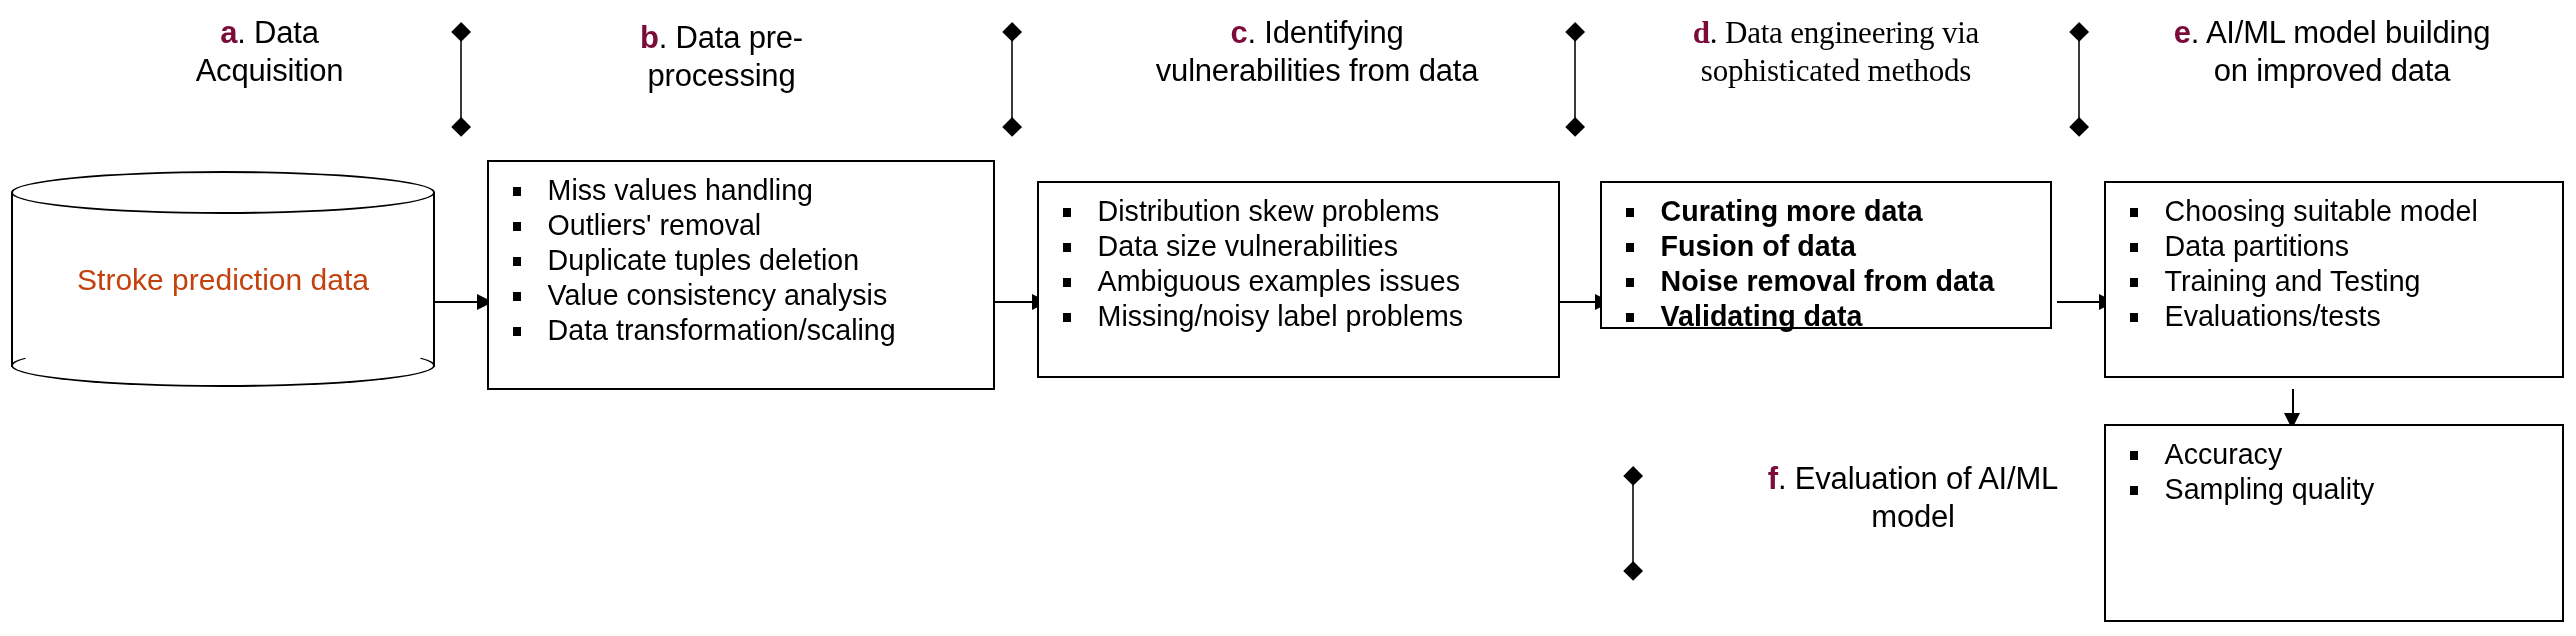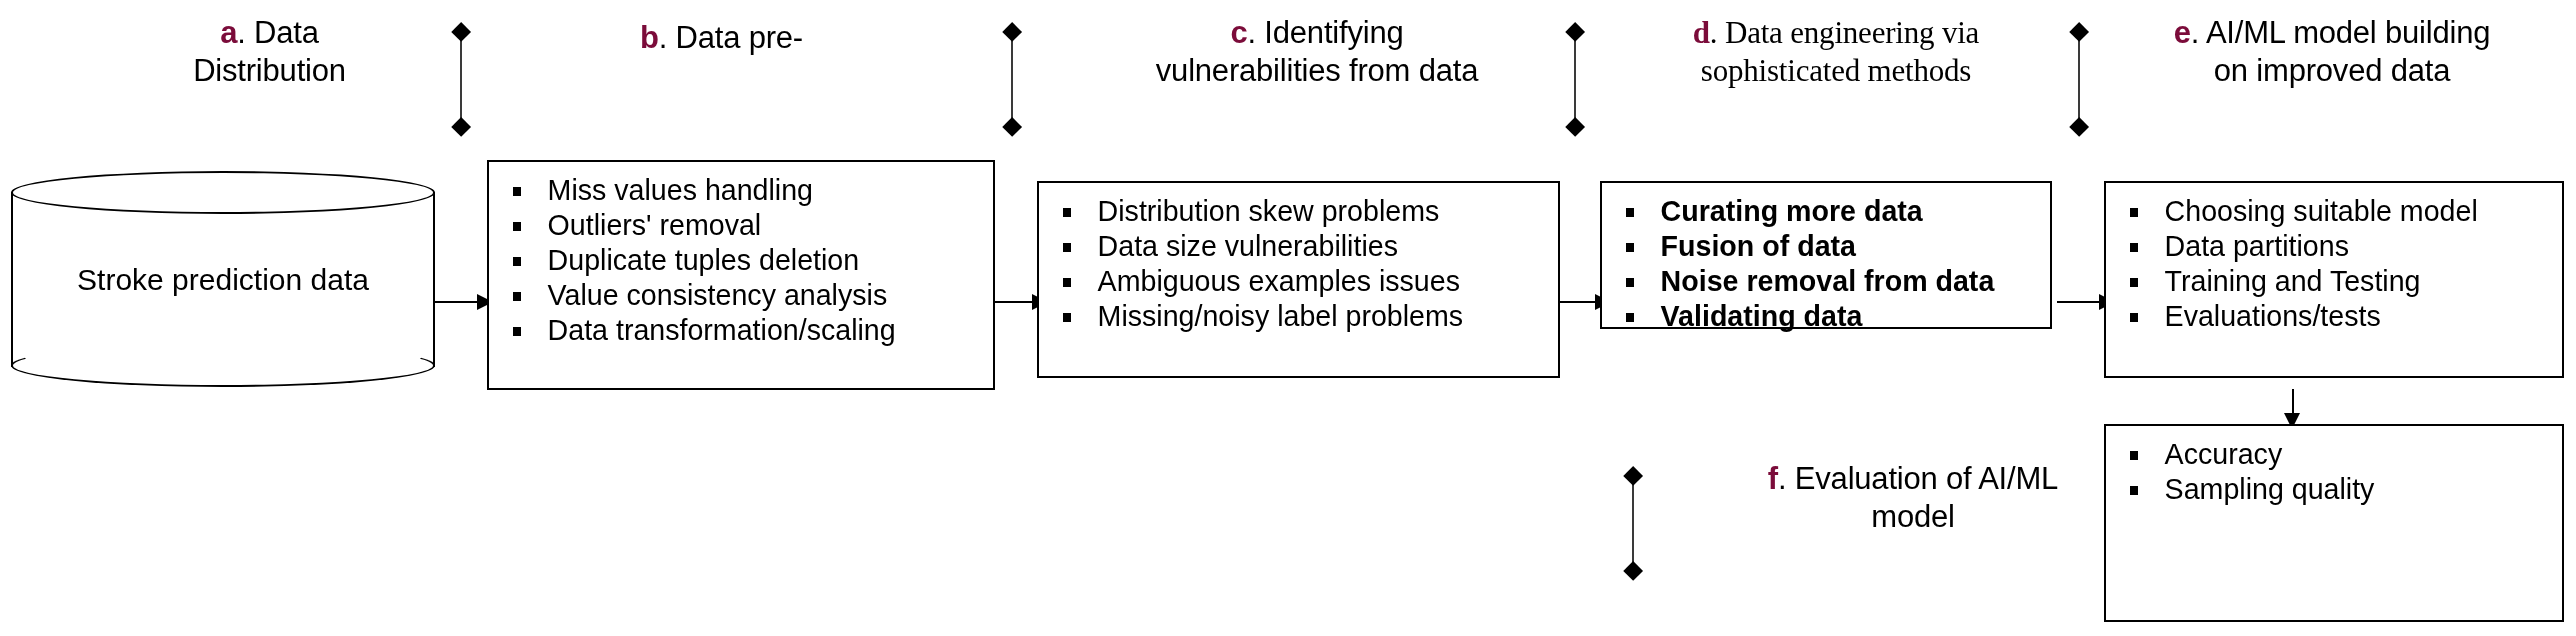--- a/index.html
+++ b/index.html
@@ -97,21 +97,21 @@
   }
   .cyl-label {
     position: absolute;
     left: 0;
     top: 50%;
     transform: translateY(-50%);
     width: 100%;
     text-align: center;
     font-size: 30px;
     line-height: 35px;
-    color: #000000;
+    color: #c2410c;
   }
 
   
   .arrow-h {
     position: absolute;
     height: 2.4px;
     background: #000000;
   }
   .arrow-h::after {
     content: "";
@@ -158,25 +158,26 @@
   .separator .diamond.top { top: -7.1px; }
   .separator .diamond.bottom { bottom: -7.1px; }
 </style>
 </head>
 <body>
 
 <div id="canvas">
 
   <div class="stage-title" style="left:103px; top:14.3px; width:333px;">
     <div><span class="marker">a</span><span>. Data</span></div>
-    <div>Distribution</div>
+    <div>Acquisition</div>
   </div>
 
   <div class="stage-title" style="left:531px; top:19px; width:381px;">
     <div><span class="marker">b</span><span>. Data pre-</span></div>
+    <div>processing</div>
   </div>
 
   <div class="stage-title" style="left:1071px; top:14.3px; width:492px;">
     <div><span class="marker">c</span><span>. Identifying</span></div>
     <div>vulnerabilities from data</div>
   </div>
 
   <div class="stage-title" style="left:1610px; top:14.3px; width:452px;font-family:Liberation Serif, serif;">
     <div><span class="marker">d</span><span>. Data engineering via</span></div>
     <div>sophisticated methods</div>

